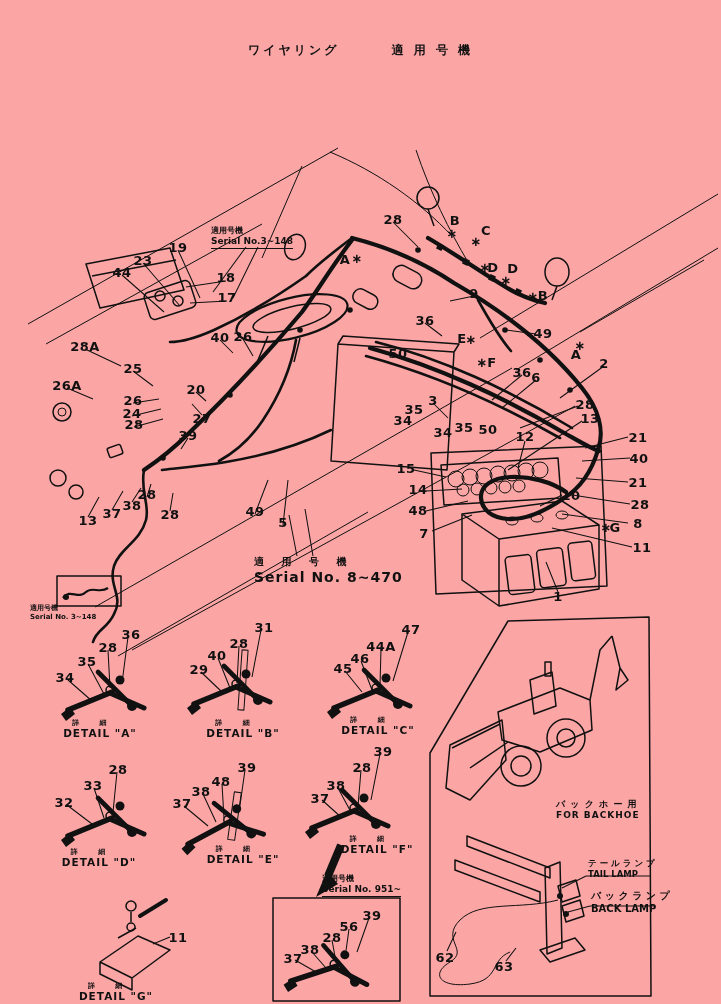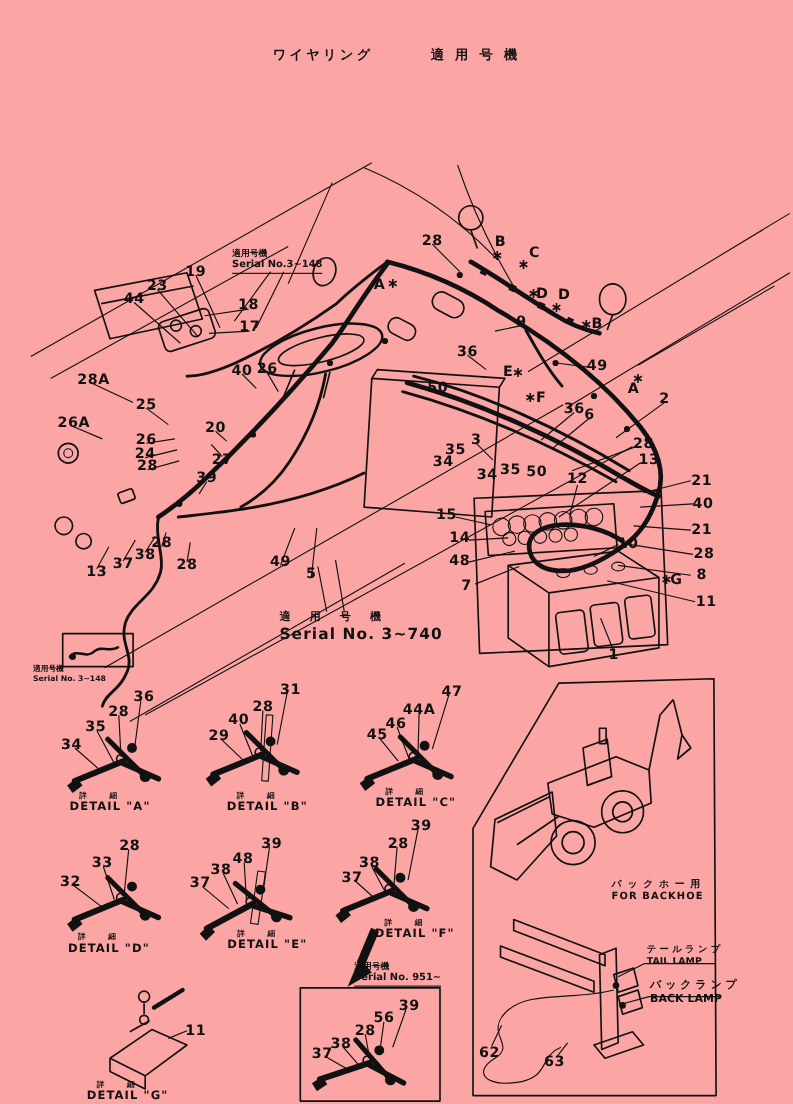--- a/index.html
+++ b/index.html
@@ -239,21 +239,21 @@
       <path class="s ld" d="M562,888 L586,876 M586,876 L650,876 M568,912 L590,906 M590,906 L655,906"></path>
     </g>
   </svg>
 
   <div class="note" id="note-top">
     <div class="jp">適用号機</div>
     <div class="en">Serial No.3~148</div>
   </div>
   <div class="note" id="note-bottom">
     <div class="jp">適 用 号 機</div>
-    <div class="en">Serial No. 3~740</div>
+    <div class="en">Serial No. 8~470</div>
   </div>
   <div class="note" id="note-leftbox">
     <div class="jp">適用号機</div>
     <div class="en">Serial  No. 3~148</div>
   </div>
   <div class="note" id="note-951">
     <div class="jp">適用号機</div>
     <div class="en">Serial No. 951~</div>
   </div>
   <div class="note" id="note-backhoe">

